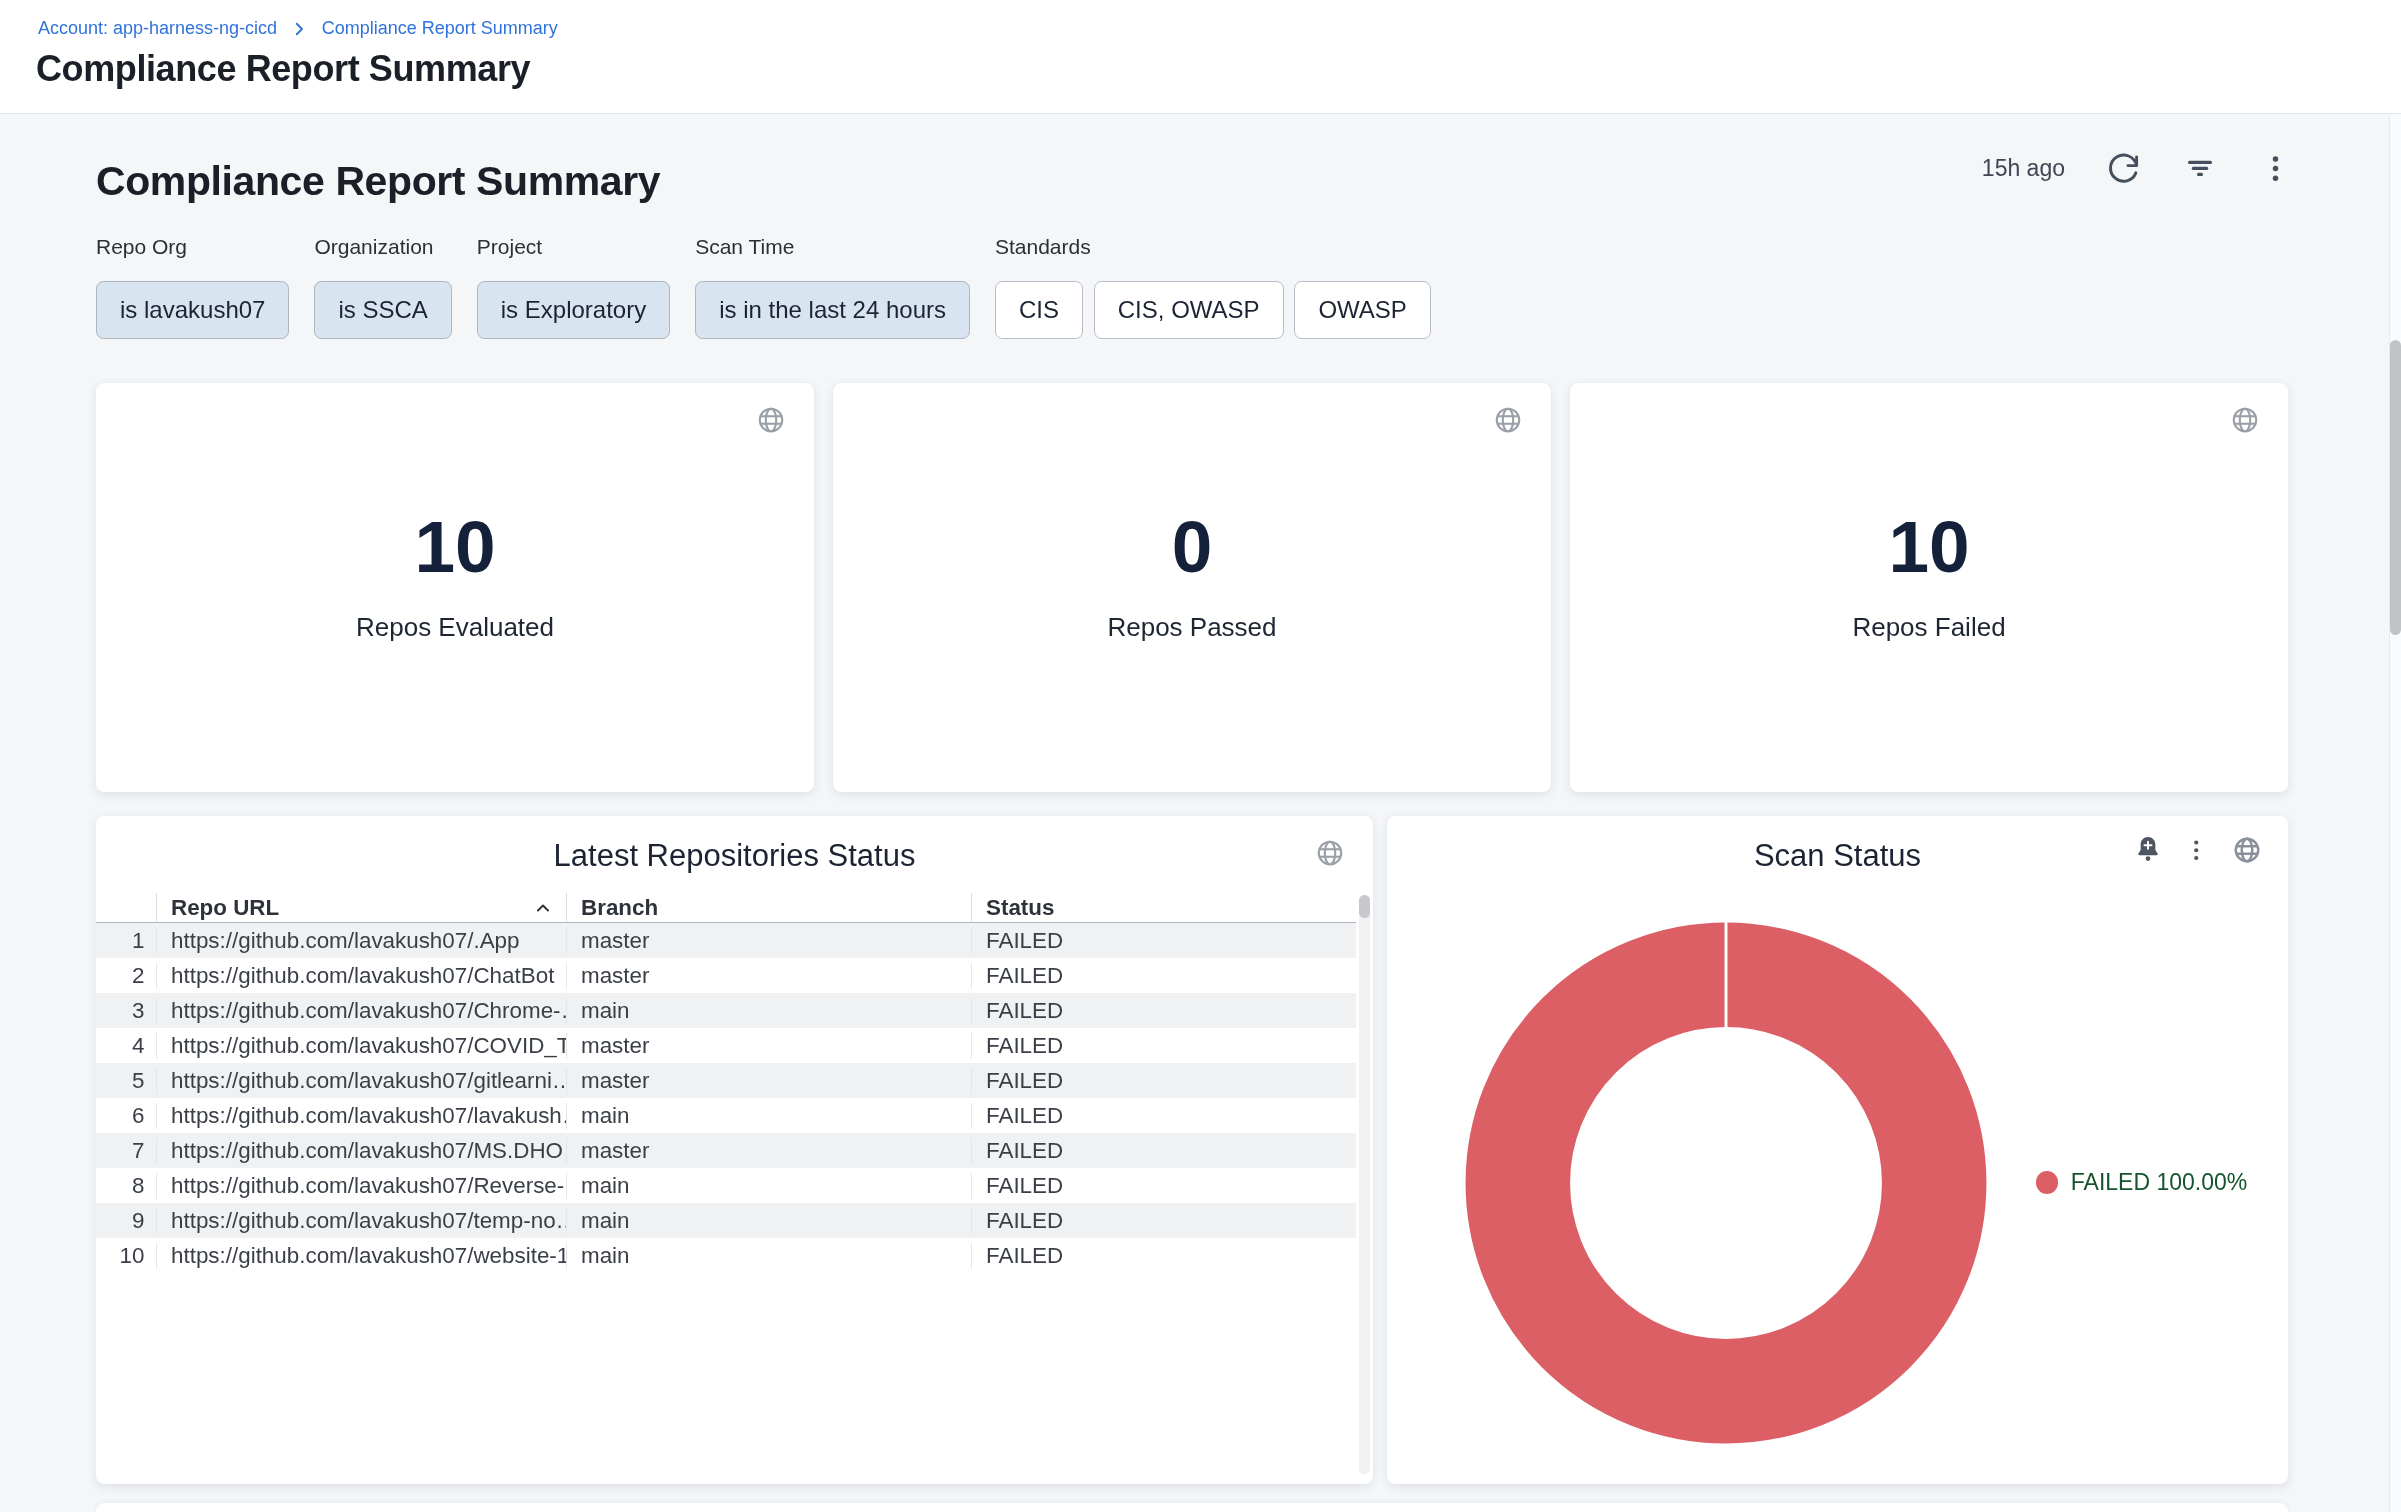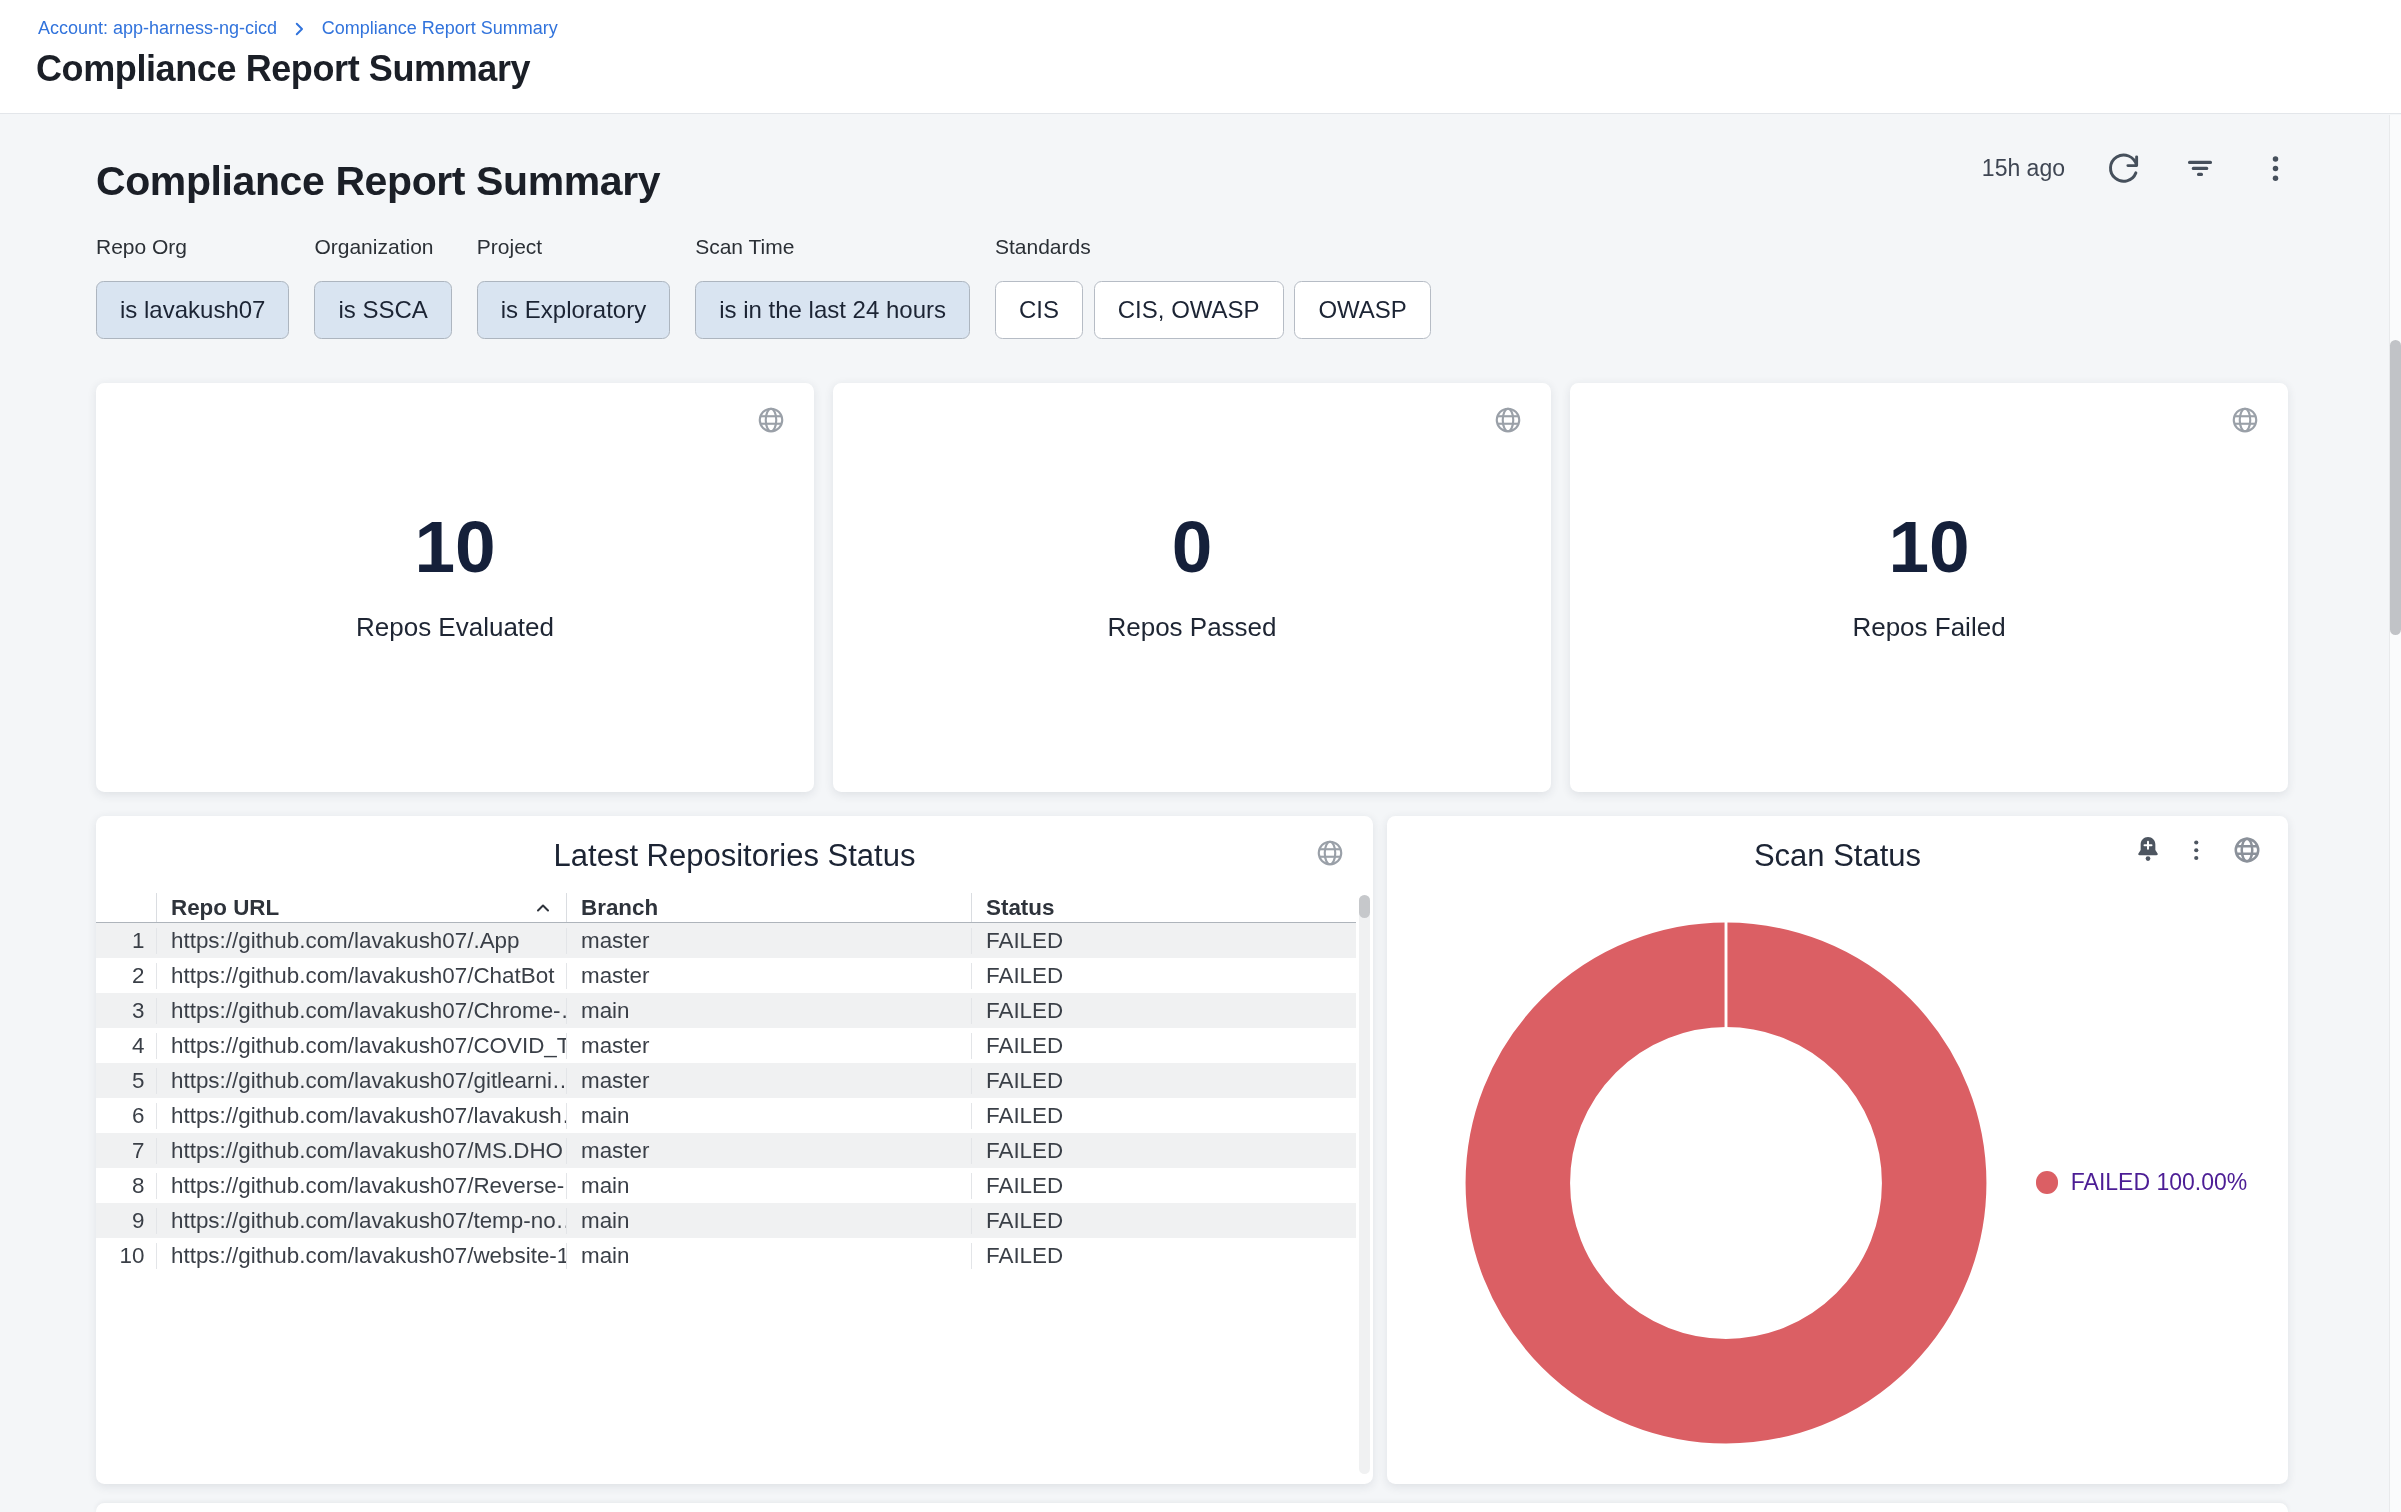--- a/index.html
+++ b/index.html
@@ -105,21 +105,21 @@
     position:absolute; left:1387px; top:816px; width:901px; height:668px;
     background:#ffffff; border-radius:8.3px; box-shadow:0 2.5px 10px rgba(40,52,70,0.10);
   }
   .scan-icons {
     position:absolute; top:18px; right:26.5px;
     display:flex; align-items:center; gap:21.6px; color:#4d5560;
   }
   .donut { position:absolute; left:57px; top:85px; }
   .legend { position:absolute; left:649px; top:353px; display:flex; align-items:center; gap:12.4px; }
   .legend-dot { width:22.4px; height:22.4px; border-radius:50%; background:#db5f64; }
-  .legend-label { font-size:23px; color:#4c1d95; }
+  .legend-label { font-size:23px; color:#14532d; }
   
   .bottom-card {
     position:absolute; left:96px; top:1503px; width:2192px; height:9px;
     background:#ffffff; border-radius:8.3px 8.3px 0 0;
     box-shadow:0 -0.8px 5px rgba(40,52,70,0.08);
   }
   
   .page-scrollbar {
     position:absolute; right:0; top:115px; bottom:0; width:12.4px;
     background:#fafbfc; border-left:0.8px solid #e8eaec;

